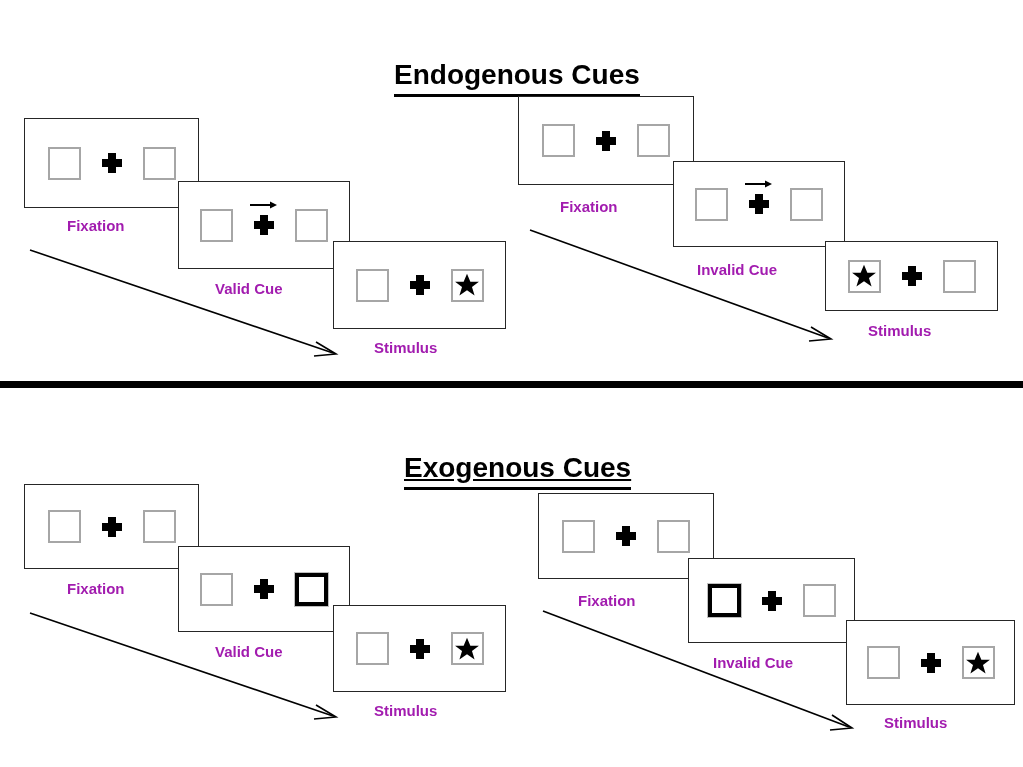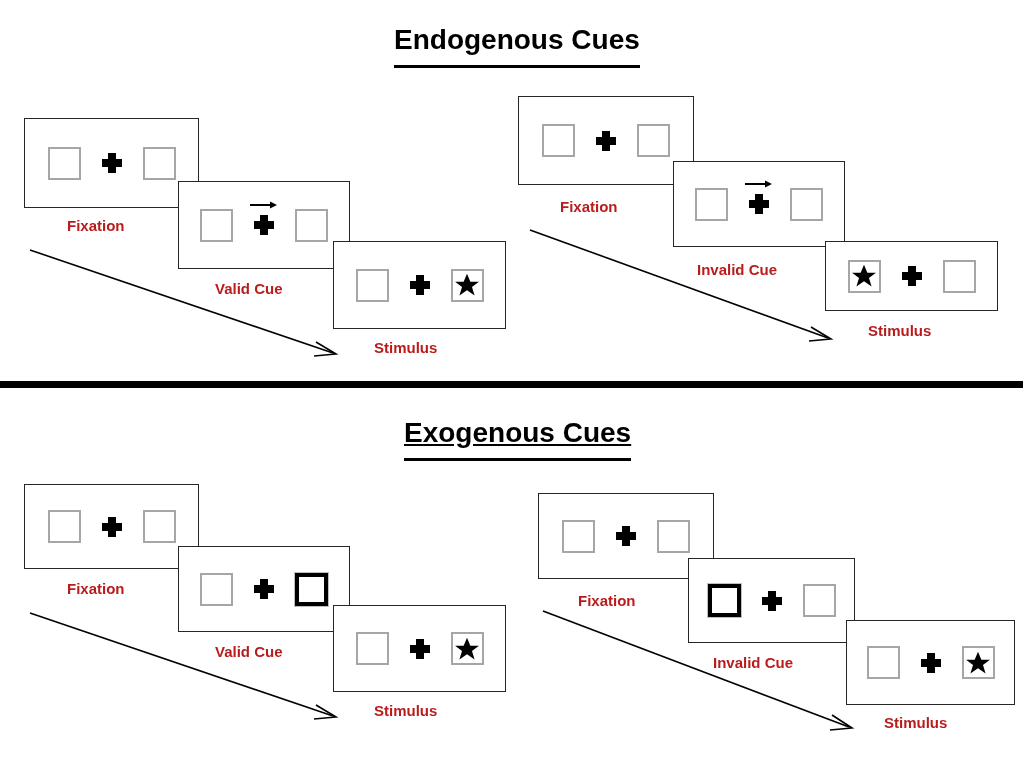--- a/index.html
+++ b/index.html
@@ -17,22 +17,23 @@
 
   
   .section-title {
     position: absolute;
     font-size: 28px;
     font-weight: bold;
     color: #000000;
     letter-spacing: 0px;
     white-space: nowrap;
     border-bottom: 3px solid #000000;
-    padding-bottom: 11px;
+    padding-bottom: 5px;
     line-height: 1.05;
+    margin-top: 35px;
   }
   #title-endogenous { left: 394px; top: 25px; }
   #title-exogenous  { left: 404px; top: 418px; text-decoration: underline; }
 
   
   .divider {
     position: absolute;
     left: 0px;
     top: 381px;
     width: 1023px;
@@ -130,21 +131,21 @@
     height: 10px;
     overflow: visible;
   }
   .arrow-cue svg { display: block; }
 
   
   .stage-label {
     position: absolute;
     font-size: 15px;
     font-weight: bold;
-    color: #b91c1c;
+    color: #a21caf;
     white-space: nowrap;
   }
 
   
   .flow-arrow {
     position: absolute;
     overflow: visible;
     pointer-events: none;
   }
   .flow-arrow line,

